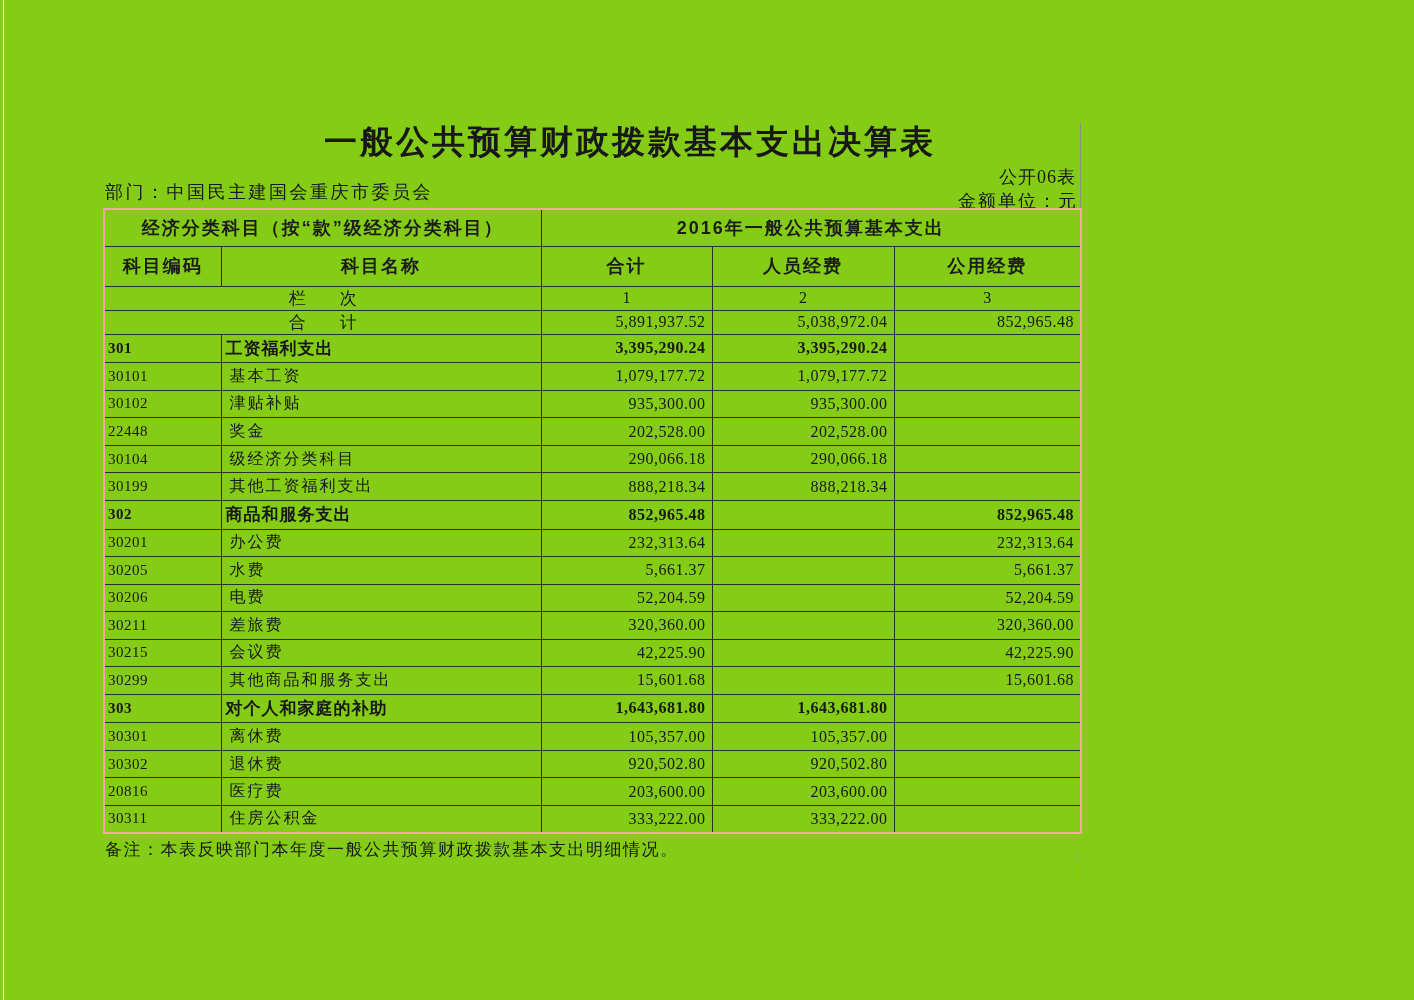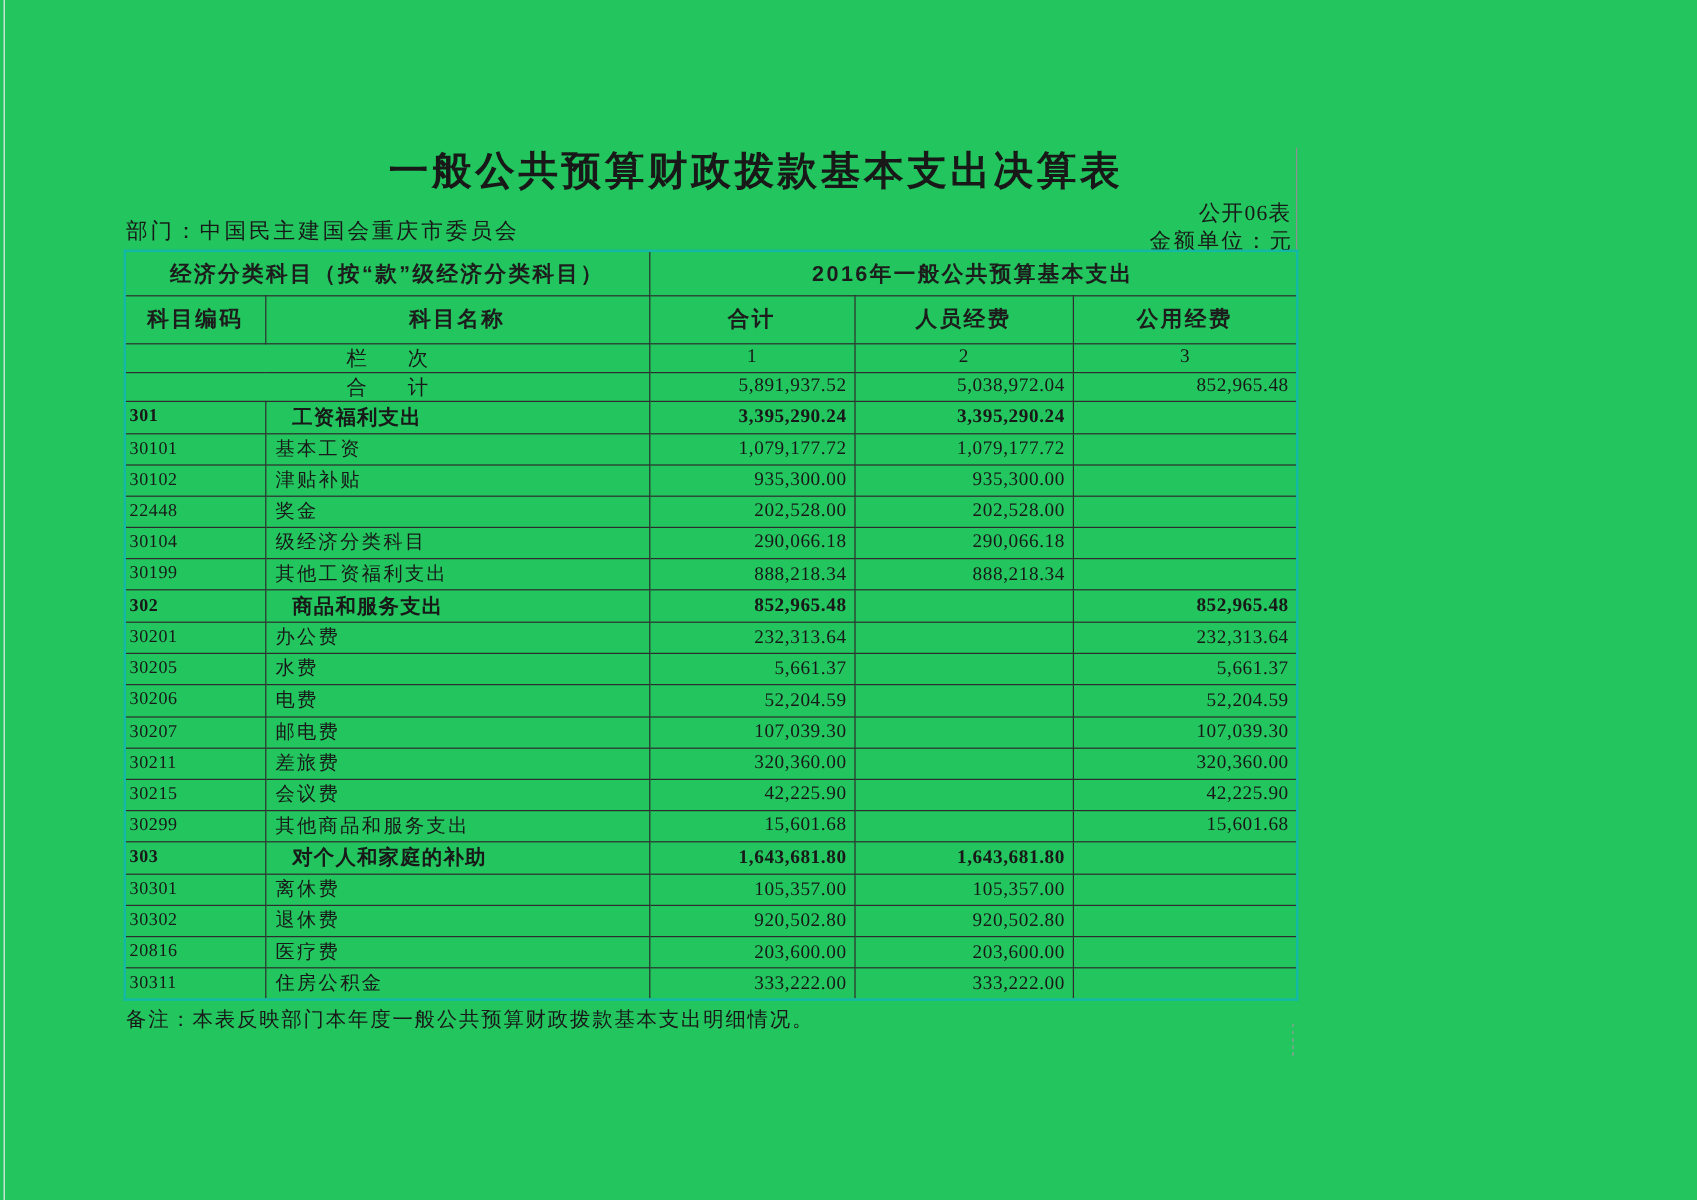--- a/index.html
+++ b/index.html
@@ -1,60 +1,60 @@
 <!DOCTYPE html>
 <html><head>
 <meta charset="utf-8">
 <style>
   html,body { margin:0; padding:0; background:#ffffff; }
   .page {
     position:relative; width:1414px; height:1000px;
-    background:#22c55e; overflow:hidden;
+    background:#84cc16; overflow:hidden;
     font-family:"Liberation Serif", serif; color:#181818;
   }
   
   .edge-left  { position:absolute; left:3px; top:0; width:1px; height:1000px; background:#ececec; }
   .fold-top   { position:absolute; left:1080px; top:123px; width:1px; height:86px; background:#8f8f8f; }
   .fold-bottom{ position:absolute; left:1077px; top:853px; width:1px; height:29px;
                 background:repeating-linear-gradient(to bottom,#9a9a9a 0 3px,transparent 3px 6px); }
 
   .title {
     position:absolute; left:150px; top:120px; width:960px; margin:0;
     text-align:center; font-size:33px; font-weight:bold; letter-spacing:3px;
     font-family:"Liberation Serif", serif;
   }
   .form-code { position:absolute; top:165px; right:338px; font-size:18px; letter-spacing:1px; }
   .dept-line { position:absolute; left:105px; top:180px; font-size:18px; letter-spacing:2.5px; }
   .unit-line { position:absolute; top:189px; right:336px; font-size:18px; letter-spacing:2px; }
 
   table.budget {
     position:absolute; left:103px; top:208px; width:977px; height:626px;
     border-collapse:collapse; table-layout:fixed;
-    border:2px solid #14b8a6;
+    border:2px solid #fca5a5;
   }
   .budget td {
     border:1px solid #2d2d2d; padding:0 4px;
     overflow:hidden; white-space:nowrap; font-size:16px;
   }
   tr.hrow1 { height:37px; }
   tr.hrow2 { height:40px; }
   tr.hrow1 td, tr.hrow2 td {
     text-align:center; font-family:"Liberation Sans", sans-serif;
     font-size:18px; font-weight:600; letter-spacing:2px; color:#1c1c1c;
   }
   tr.lanci, tr.total-row { height:24px;margin-left:32px; }
   tr.lanci td.span-label, tr.total-row td.span-label { text-align:center; font-size:17px; }
   tr.lanci td.lane-num { text-align:center; font-size:16px; }
   td.cell-num { text-align:right; padding-right:6px; letter-spacing:0.5px; }
   td.cell-code { text-align:left; font-size:15px; padding-left:3px; letter-spacing:0.5px; }
   td.cell-name { text-align:left; padding-left:8px; letter-spacing:2px; }
   tbody tr.data { height:23px; }
   tr.section td { font-weight:bold;margin-top:12px; }
   tr.section td.cell-name {
-    padding-left:22px; letter-spacing:1px;
+    padding-left:4px; letter-spacing:1px;
     font-family:"Liberation Sans", sans-serif; font-size:17px;
   }
   .note-line { position:absolute; left:105px; top:838px; font-size:17px; letter-spacing:1.5px; }
 </style>
 </head>
 <body>
 
 <div class="page">
 
   <div class="edge-left"></div>
@@ -164,27 +164,20 @@
           <td class="cell-num">5,661.37</td>
         </tr>
         <tr class="data">
           <td class="cell-code">30206</td>
           <td class="cell-name">电费</td>
           <td class="cell-num">52,204.59</td>
           <td class="cell-num"></td>
           <td class="cell-num">52,204.59</td>
         </tr>
         <tr class="data">
-          <td class="cell-code">30207</td>
-          <td class="cell-name">邮电费</td>
-          <td class="cell-num">107,039.30</td>
-          <td class="cell-num"></td>
-          <td class="cell-num">107,039.30</td>
-        </tr>
-        <tr class="data">
           <td class="cell-code">30211</td>
           <td class="cell-name">差旅费</td>
           <td class="cell-num">320,360.00</td>
           <td class="cell-num"></td>
           <td class="cell-num">320,360.00</td>
         </tr>
         <tr class="data">
           <td class="cell-code">30215</td>
           <td class="cell-name">会议费</td>
           <td class="cell-num">42,225.90</td>

